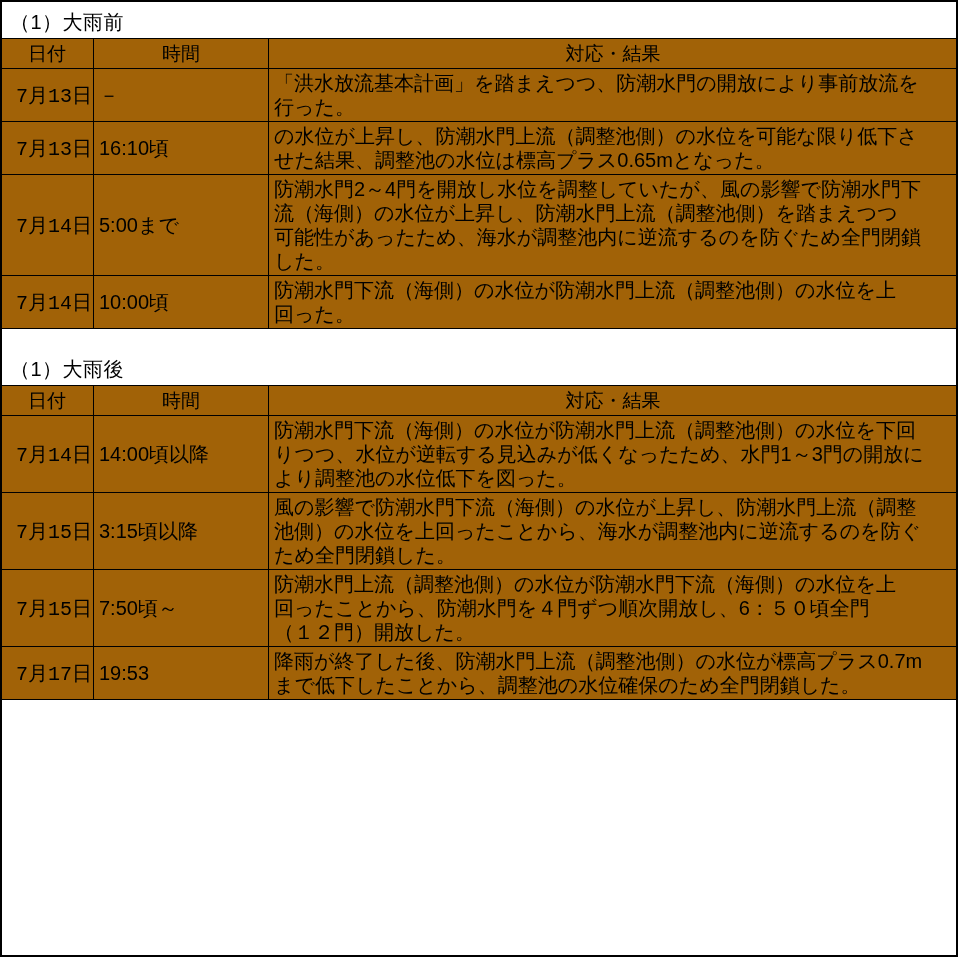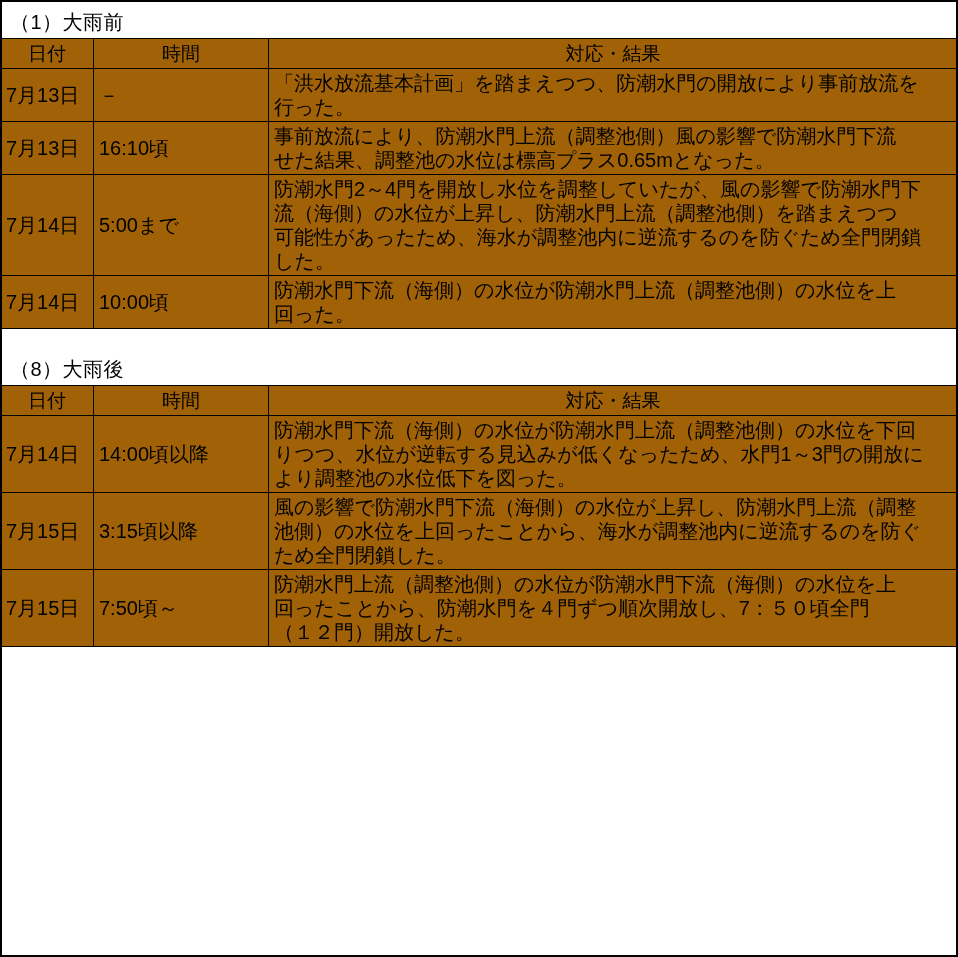--- a/index.html
+++ b/index.html
@@ -48,22 +48,23 @@
     font-weight: 400;
     font-size: 19px;
     text-align: center;
     vertical-align: middle;
   }
   .data-table td {
     vertical-align: middle;
     font-size: 20px;
   }
   td.cell-date {
-    padding-left: 5px;
+    padding-left: 15px;
     white-space: nowrap;
+    font-family: Liberation Mono, monospace;
   }
   td.cell-time {
     padding-left: 5px;
     white-space: nowrap;
   }
   td.cell-result {
     padding: 2px 4px 2px 5px;
     line-height: 24px;
     white-space: pre-wrap;
   }
@@ -94,41 +95,41 @@
     <tbody>
       <tr>
         <td class="cell-date">7月13日</td>
         <td class="cell-time">－</td>
         <td class="cell-result">「洪水放流基本計画」を踏まえつつ、防潮水門の開放により事前放流を
 行った。</td>
       </tr>
       <tr>
         <td class="cell-date">7月13日</td>
         <td class="cell-time">16:10頃</td>
-        <td class="cell-result">事前放流により、防潮水門上流（調整池側）風の影響で防潮水門下流
+        <td class="cell-result">の水位が上昇し、防潮水門上流（調整池側）の水位を可能な限り低下さ
 せた結果、調整池の水位は標高プラス0.65mとなった。</td>
       </tr>
       <tr>
         <td class="cell-date">7月14日</td>
         <td class="cell-time">5:00まで</td>
         <td class="cell-result">防潮水門2～4門を開放し水位を調整していたが、風の影響で防潮水門下
 流（海側）の水位が上昇し、防潮水門上流（調整池側）を踏まえつつ
 可能性があったため、海水が調整池内に逆流するのを防ぐため全門閉鎖
 した。</td>
       </tr>
       <tr>
         <td class="cell-date">7月14日</td>
         <td class="cell-time">10:00頃</td>
         <td class="cell-result">防潮水門下流（海側）の水位が防潮水門上流（調整池側）の水位を上
 回った。</td>
       </tr>
     </tbody>
   </table>
 
-  <div class="section-title second">（8）大雨後</div>
+  <div class="section-title second">（1）大雨後</div>
 
   <table class="data-table">
     <colgroup>
         <col class="col-date">
         <col class="col-time">
         <col class="col-result">
       </colgroup>
     <thead>
       <tr>
         <th>日付</th>
@@ -148,18 +149,24 @@
         <td class="cell-date">7月15日</td>
         <td class="cell-time">3:15頃以降</td>
         <td class="cell-result">風の影響で防潮水門下流（海側）の水位が上昇し、防潮水門上流（調整
 池側）の水位を上回ったことから、海水が調整池内に逆流するのを防ぐ
 ため全門閉鎖した。</td>
       </tr>
       <tr>
         <td class="cell-date">7月15日</td>
         <td class="cell-time">7:50頃～</td>
         <td class="cell-result">防潮水門上流（調整池側）の水位が防潮水門下流（海側）の水位を上
-回ったことから、防潮水門を４門ずつ順次開放し、7：５０頃全門
+回ったことから、防潮水門を４門ずつ順次開放し、6：５０頃全門
 （１２門）開放した。</td>
+      </tr>
+      <tr>
+        <td class="cell-date">7月17日</td>
+        <td class="cell-time">19:53</td>
+        <td class="cell-result">降雨が終了した後、防潮水門上流（調整池側）の水位が標高プラス0.7m
+まで低下したことから、調整池の水位確保のため全門閉鎖した。</td>
       </tr>
     </tbody>
   </table>
 </div>
 
 </body></html>

